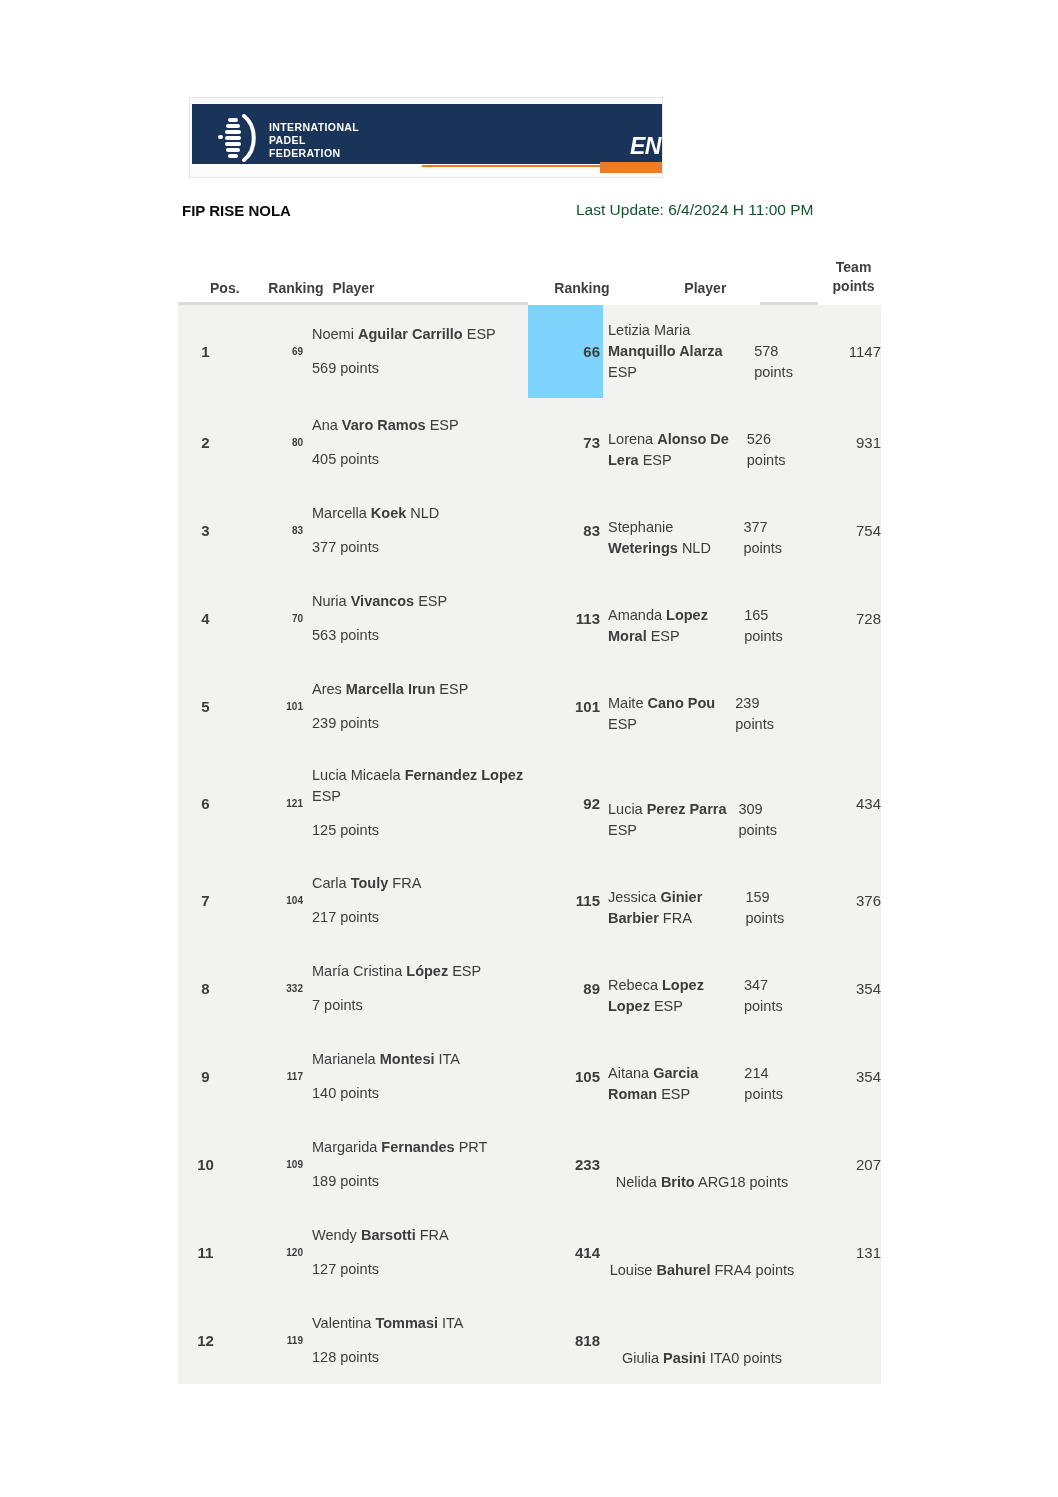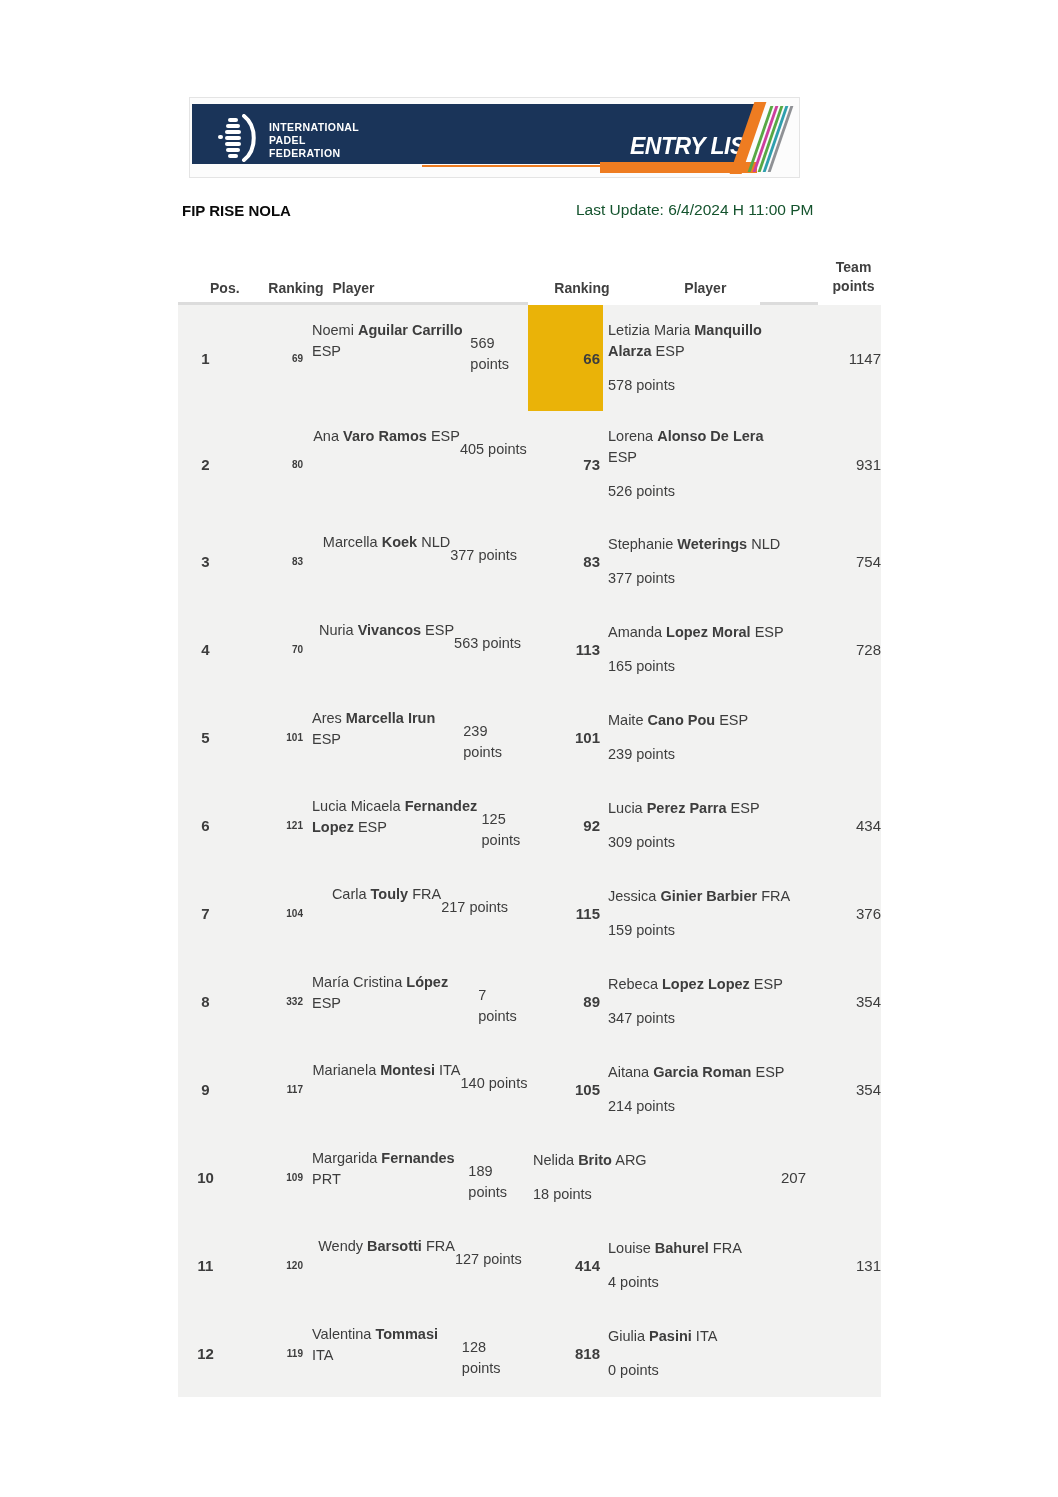--- a/index.html
+++ b/index.html
@@ -1,20 +1,20 @@
 <!DOCTYPE html>
 <html><head>
 <meta charset="utf-8">
 <style>
   html,body { margin:0; padding:0; }
   body { background:#ffffff; font-family:"Liberation Sans", sans-serif; }
   .page { position:relative; width:1058px; height:1497px; background:#ffffff; overflow:hidden; }
 
   
-  .banner-box { position:absolute; left:189px; top:97px; width:611px; height:81px;
+  .banner-box { position:absolute; left:189px; top:97px; width:474px; height:81px;
                 background:#fcfcfc; border:1px solid #e4e4e4; box-sizing:border-box; overflow:hidden; }
   .navy { position:absolute; left:2px; top:6px; width:565px; height:60px;
           clip-path:polygon(0 0, 100% 0, calc(100% - 21px) 100%, 0 100%); }
   .logo { position:absolute; left:26px; top:10px; display:flex; align-items:center; gap:9px; }
   .logo-text { display:flex; flex-direction:column; }
   .logo-text span { color:#ffffff; font-weight:700; font-size:10.5px; line-height:13px; letter-spacing:.4px; }
   .entry-title { position:absolute; left:438px; top:29px; color:#ffffff; font-weight:700;
                  font-style:italic; font-size:23px; letter-spacing:-0.5px; white-space:nowrap; }
   .orange-diag { position:absolute; left:552px; top:4px; width:12px; height:72px; transform:skewX(-19deg); }
   .orange-band { position:absolute; left:410px; top:64px; width:157px; height:11px; }
@@ -38,25 +38,25 @@
   .h-p1    { width:225px; padding-left:9px;  box-sizing:border-box; }
   .h-rank2 { width:75px;  text-align:right; padding-right:3px; box-sizing:border-box; }
   .h-p2    { width:193px; text-align:center; }
   .h-team  { width:85px;  text-align:center; padding-left:28px; box-sizing:border-box; line-height:19px; }
 
   .tbody { background:#f2f2f1; color:#3d3d3d; }
   .trow { display:flex; align-items:stretch; min-height:88px; }
   .cell { display:flex; align-items:center; box-sizing:border-box; }
   .c-pos   { width:55px;  justify-content:center;  font-weight:700; font-size:15px; }
   .c-rank1 { width:70px;  justify-content:flex-end; font-weight:700; font-size:10px; }
-  .c-p1    { width:225px; padding:15px 0 15px 9px; justify-content:center; align-items:flex-start; }
+  .c-p1    { width:225px; padding:15px 0 15px 9px; flex-direction:column; justify-content:center; align-items:flex-start; }
   .c-rank2 { width:75px;  justify-content:flex-end; padding-right:3px; font-weight:700; font-size:15px; }
-  .c-p2    { width:193px; padding:15px 0 15px 5px; flex-direction:column; justify-content:center; align-items:flex-start; }
+  .c-p2    { width:193px; padding:15px 0 15px 5px; flex-direction:row; justify-content:center; align-items:flex-end; }
   .c-team  { width:85px;  justify-content:flex-end; font-weight:400; font-size:15px; }
-  .trow:first-child .c-rank2 { background:#eab308; }
+  .trow:first-child .c-rank2 { background:#7dd3fc; }
   .pname  { font-size:14.5px; line-height:21px; }
   .pname b { font-weight:700; }
   .ppoints { margin-top:13px; font-size:14.5px; line-height:21px; }
 </style>
 </head>
 <body>
 
 <div class="page">
 
   <div class="banner-box">
@@ -237,20 +237,21 @@
     </div>
     <div class="cell c-team">354</div>
   </div>
         <div class="trow">
     <div class="cell c-pos">10</div>
     <div class="cell c-rank1">109</div>
     <div class="cell c-p1">
       <div class="pname"><span>Margarida</span> <b>Fernandes</b> <span>PRT</span></div>
       <div class="ppoints">189 points</div>
     </div>
+    <div class="cell c-rank2">233</div>
     <div class="cell c-p2">
       <div class="pname"><span>Nelida</span> <b>Brito</b> <span>ARG</span></div>
       <div class="ppoints">18 points</div>
     </div>
     <div class="cell c-team">207</div>
   </div>
         <div class="trow">
     <div class="cell c-pos">11</div>
     <div class="cell c-rank1">120</div>
     <div class="cell c-p1">

